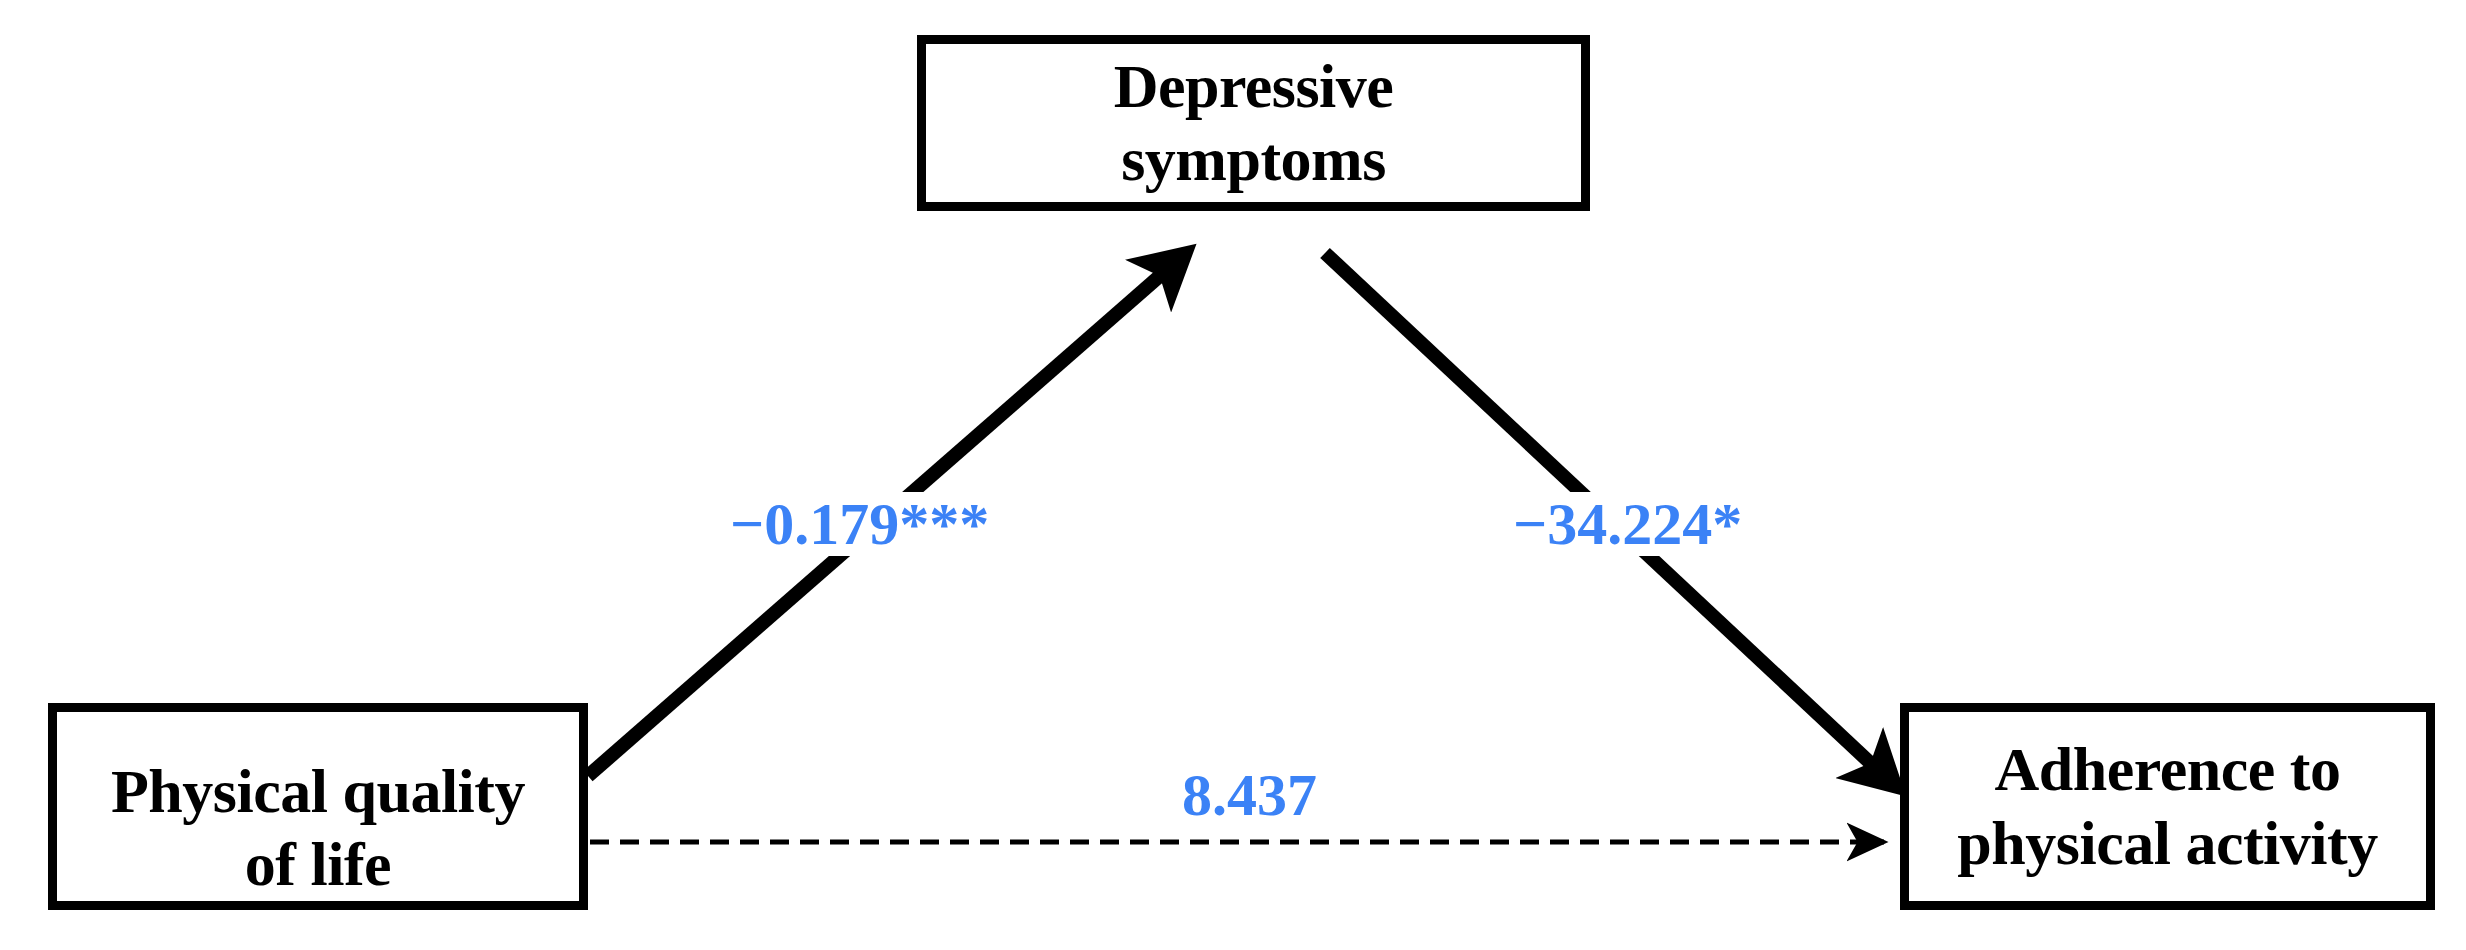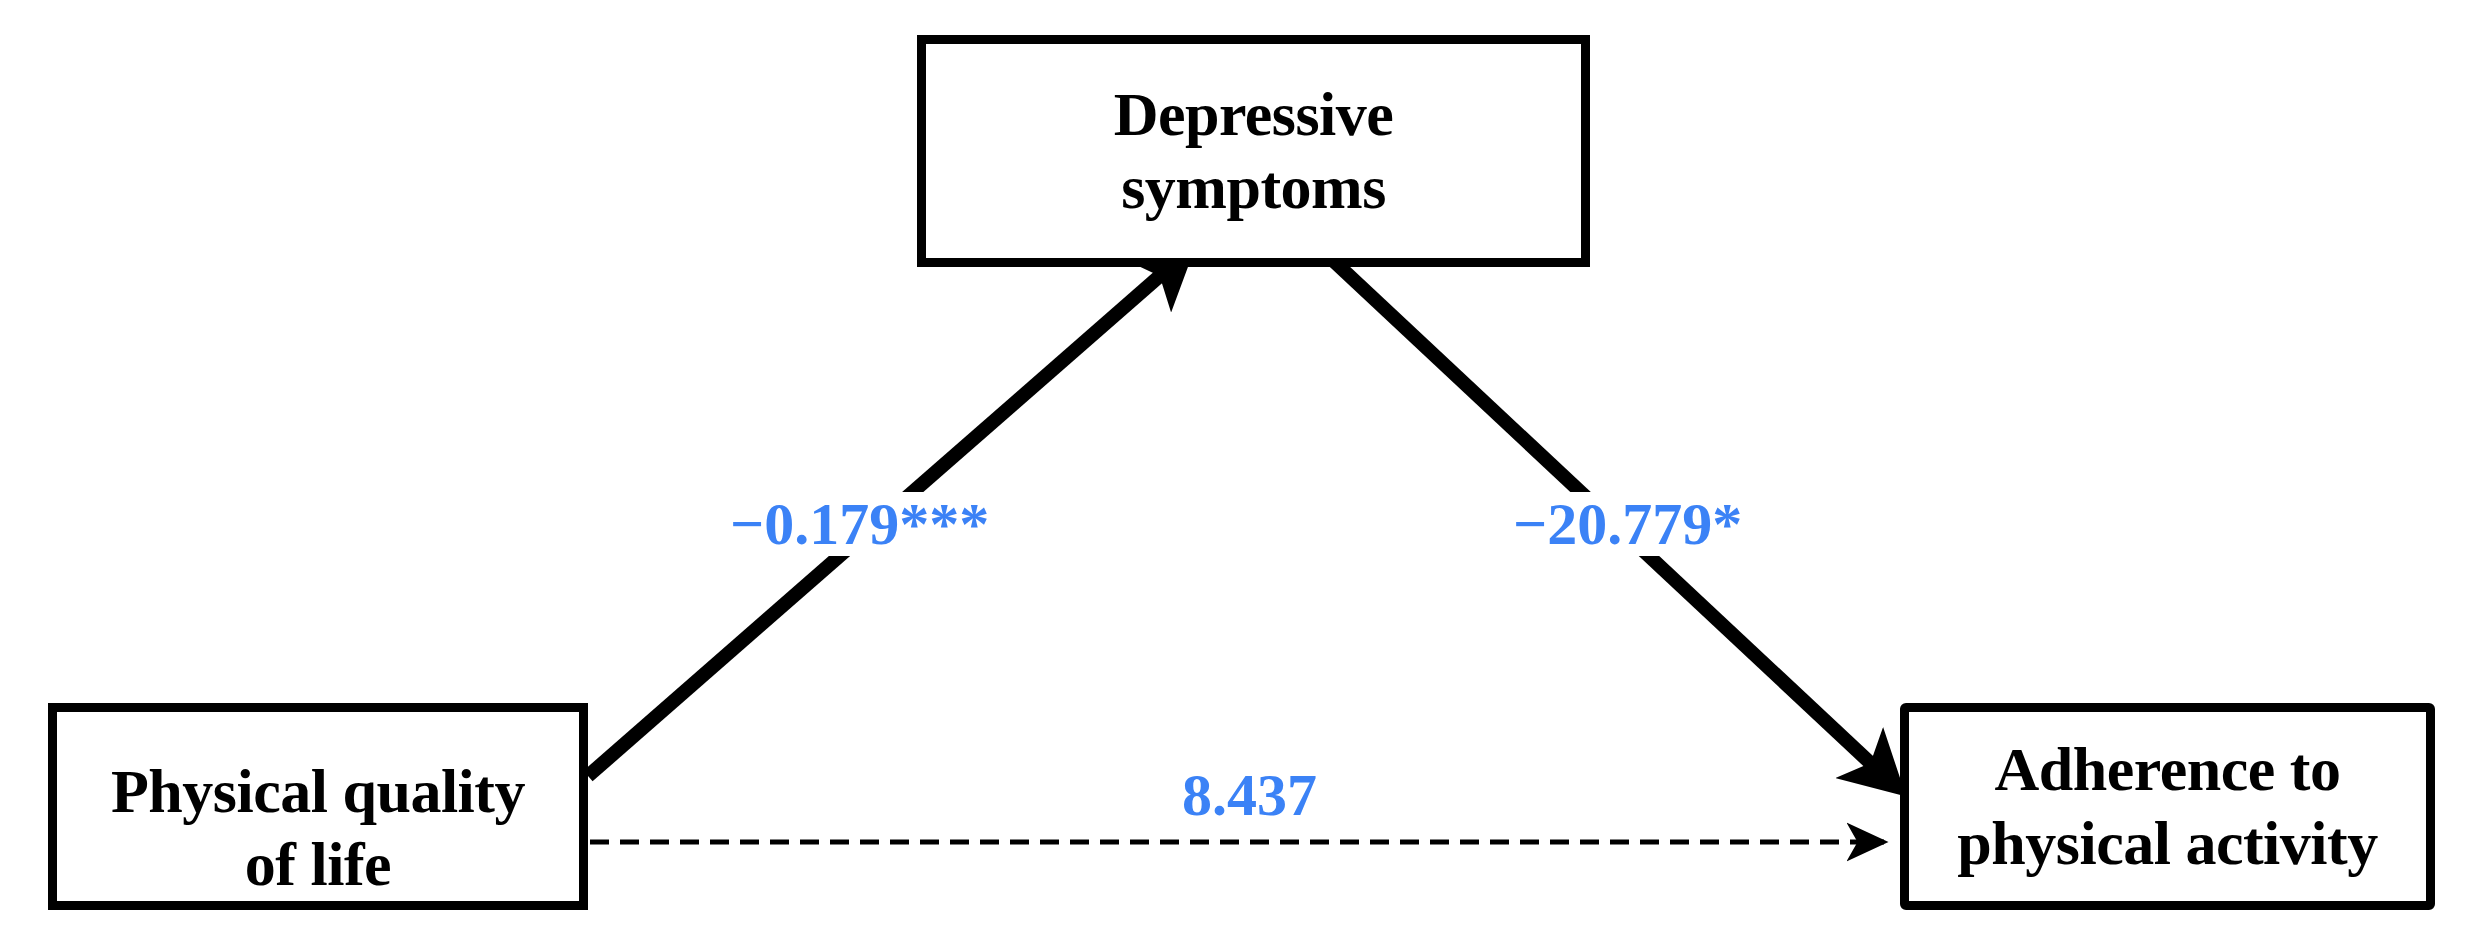--- a/index.html
+++ b/index.html
@@ -42,35 +42,34 @@
     line-height: 1.18;
     color: #000000;
     letter-spacing: -0.5px;
     white-space: pre-line;
     padding: 0 10px;
   }
   #node-mediator {
     left: 917px;
     top: 35px;
     width: 673px;
-    height: 232px;
+    height: 176px;
   }
   #node-predictor {
     left: 48px;
     top: 703px;
     width: 540px;
     height: 207px;
     align-items: flex-end;
   }
   #node-outcome {
     left: 1900px;
     top: 703px;
     width: 535px;
     height: 207px;
-    border-radius: 6px;
   }
   .path-label {
     position: absolute;
     font-family: "Liberation Serif", "DejaVu Serif", serif;
     font-weight: bold;
     font-size: 60px;
     line-height: 1;
     color: #3b82f6;
     white-space: nowrap;
     background: #ffffff;
@@ -122,17 +121,17 @@
 of life</span>
   </div>
 
   <div class="node-box" id="node-outcome">
     <span class="node-label">Adherence to
 physical activity</span>
   </div>
 
   <div class="path-label" id="label-a-path">−0.179***</div>
 
-  <div class="path-label" id="label-b-path">−20.779*</div>
+  <div class="path-label" id="label-b-path">−34.224*</div>
 
   <div class="path-label" id="label-c-path">8.437</div>
 
 </div>
 
 </body></html>

